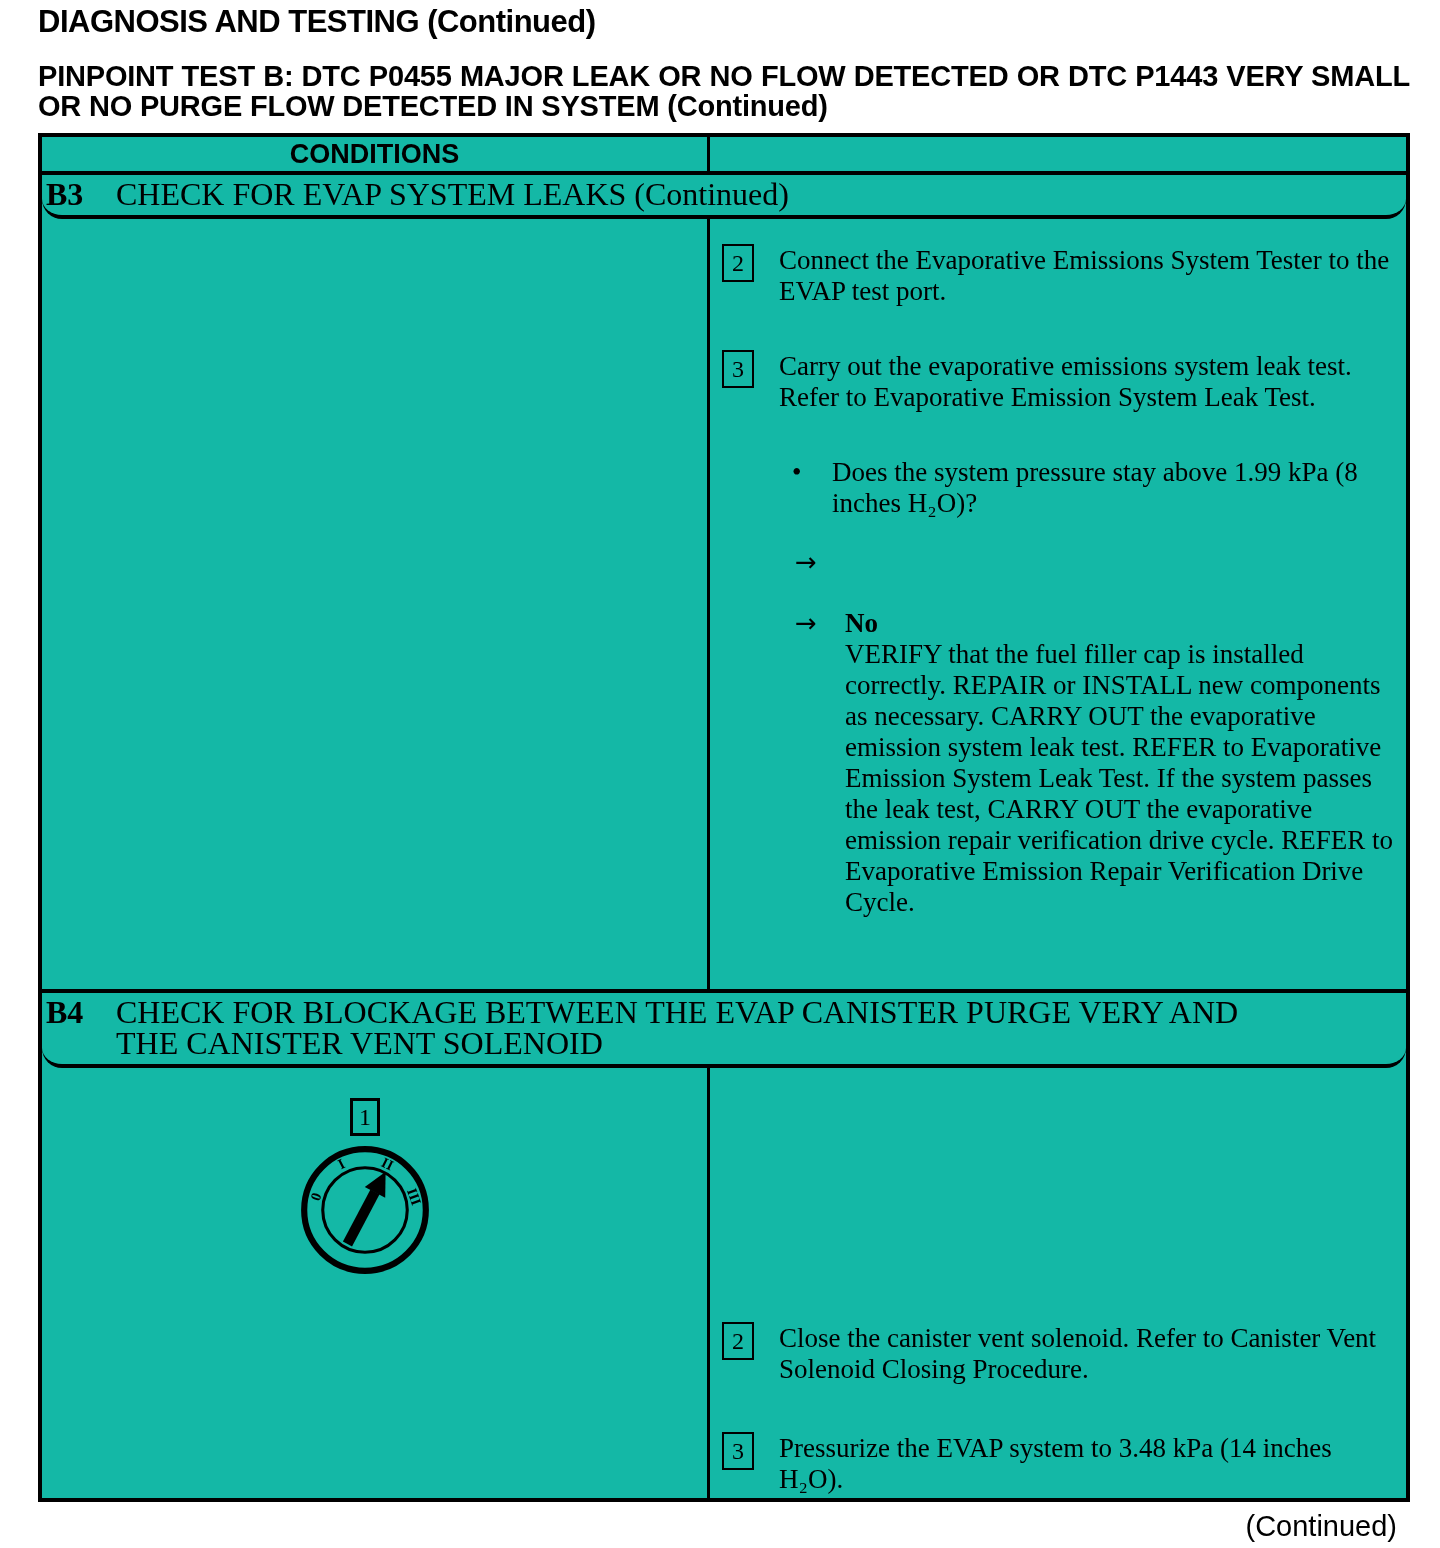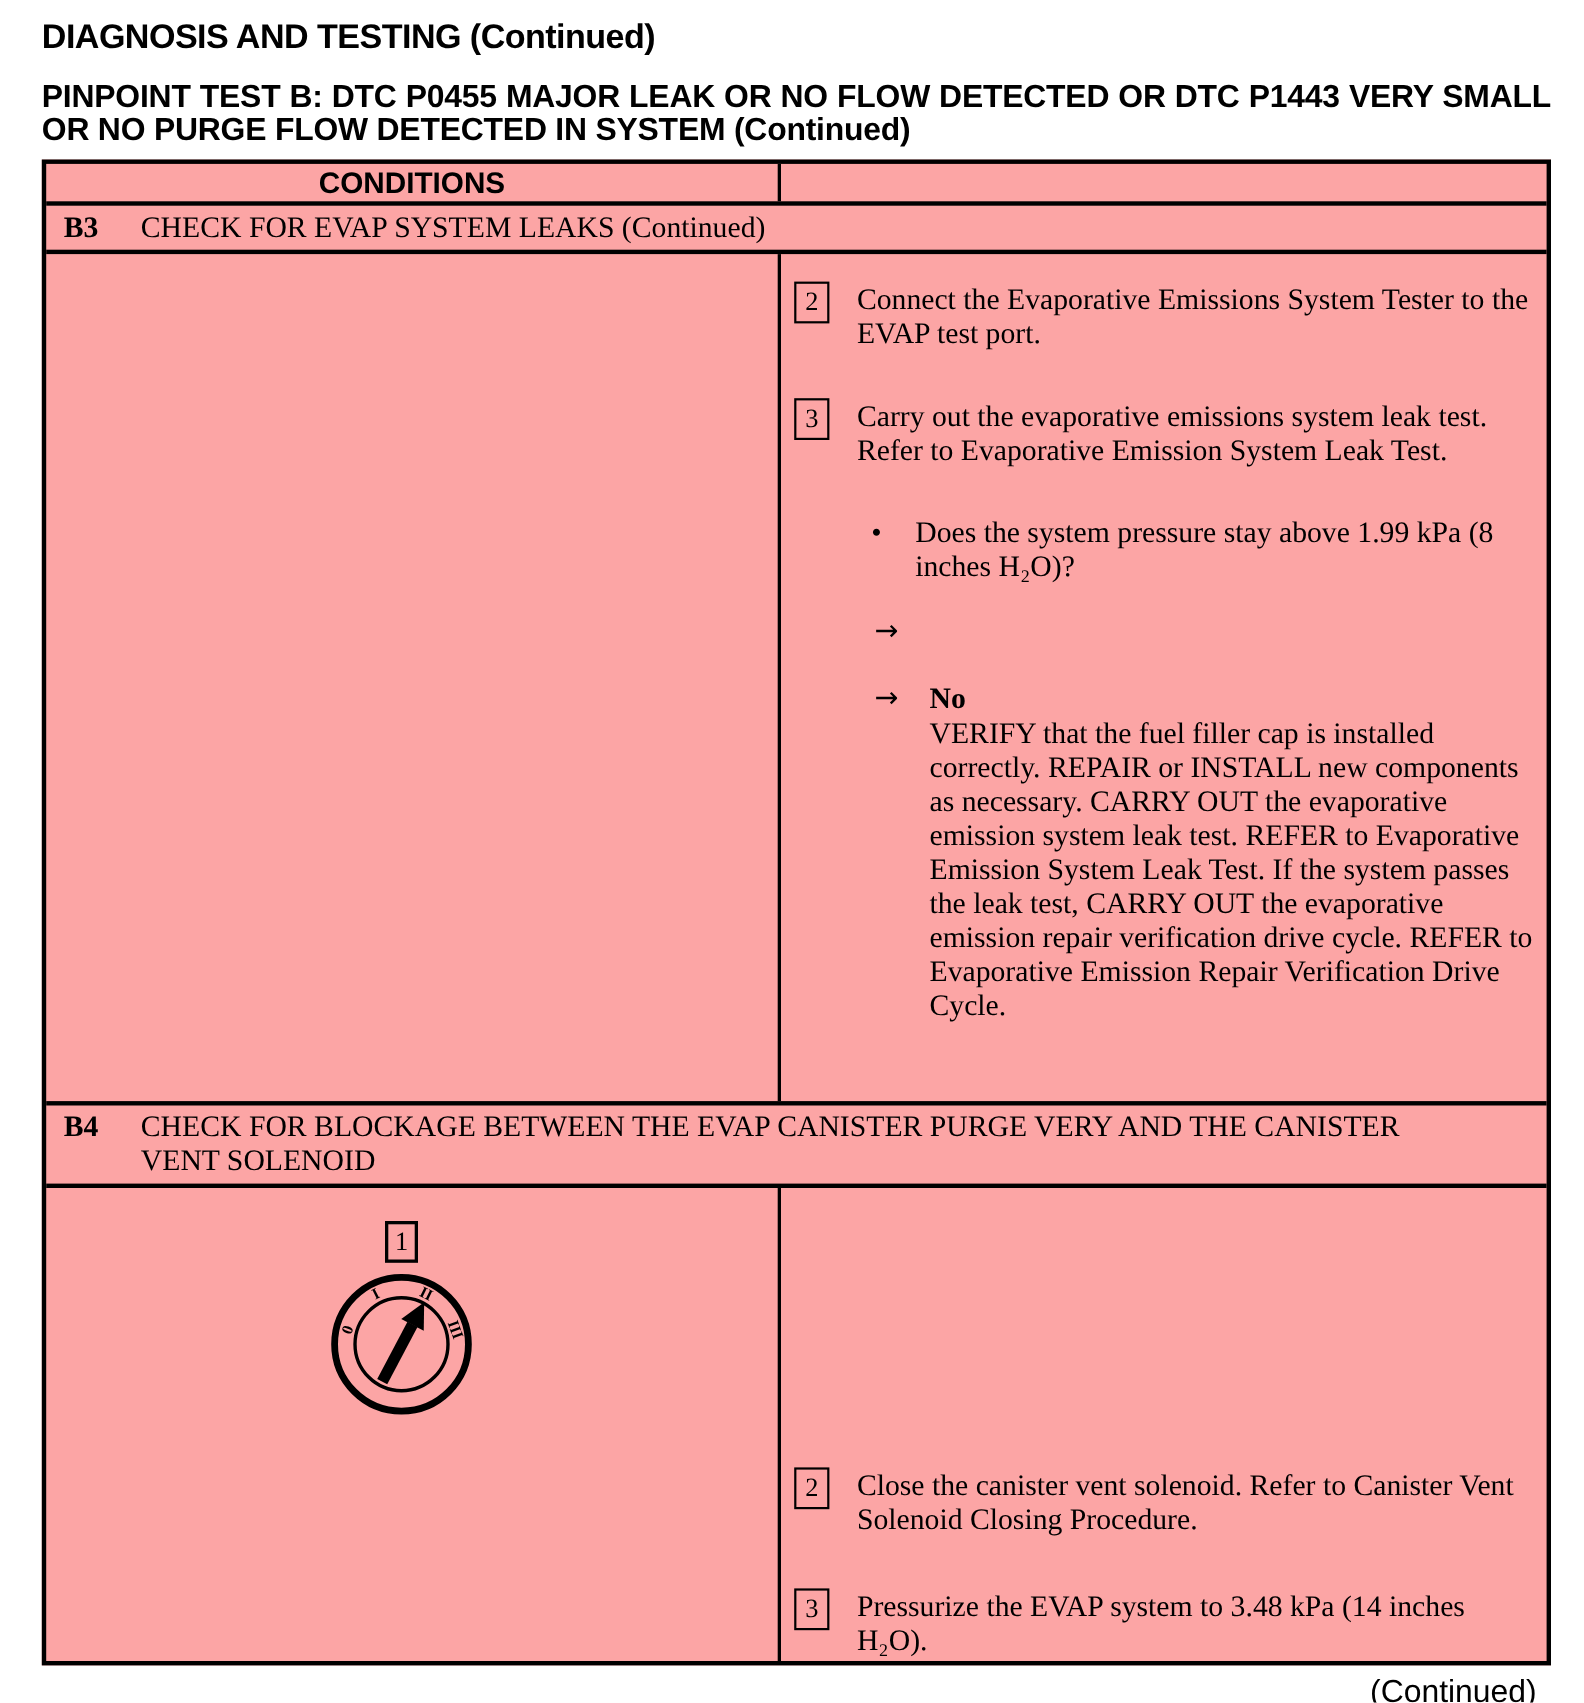--- a/index.html
+++ b/index.html
@@ -6,21 +6,21 @@
   .page {
     position:relative;
     width:1440px; height:1548px;
     background:#ffffff;
     color:#000000;
     font-family:"Liberation Serif","DejaVu Serif",serif;
     overflow:hidden;
   }
   
   .title {
-    margin:16px 30px 0 38px;
+    margin:4px 30px 0 38px;
     font-family:"Liberation Sans","DejaVu Sans",sans-serif;
     font-weight:bold;
     font-size:31px;
     letter-spacing:-0.5px;
   }
   .subtitle {
     margin:21px 30px 0 38px;
     width:1372px;
     font-family:"Liberation Sans","DejaVu Sans",sans-serif;
     font-weight:bold;
@@ -28,39 +28,40 @@
     line-height:30px;
     letter-spacing:-0.2px;
     text-align:justify;
   }
   
   .tbl {
     margin:12px 0 0 38px;
     width:1372px;
     border:4px solid #000;
     box-sizing:border-box;
-    background:#fca5a5;
+    background:#14b8a6;
   }
   .hdr-row { display:flex; border-bottom:4px solid #000; }
   .th {
     font-family:"Liberation Sans","DejaVu Sans",sans-serif;
     font-weight:bold;
     font-size:27px;
     display:flex; align-items:center; justify-content:center;
     height:34px;
   }
   .th-left  { width:668px; border-right:3px solid #000; box-sizing:border-box; }
   .th-right { flex:1; }
 
   .sec-row {
     display:flex;
     border-bottom:4px solid #000;
-    padding:4px 10px 5px 16px;
-    font-size:27px;
+    padding:4px 10px 5px 4px;
+    font-size:32px;
     line-height:31px;
+    border-radius:20px;
   }
   .sec-label { font-weight:bold; width:70px; flex:none; }
   .sec-title { max-width:1160px; }
 
   .body-row { display:flex; }
   .body-row.first { border-bottom:4px solid #000; min-height:770px; }
   .body-row.second { min-height:430px; }
   .cell-left  { width:668px; border-right:3px solid #000; box-sizing:border-box; position:relative; }
   .cell-right { flex:1; padding:26px 10px 0 12px; font-size:27px; line-height:31px; }
   .cell-right.b4 { padding-top:255px; }

